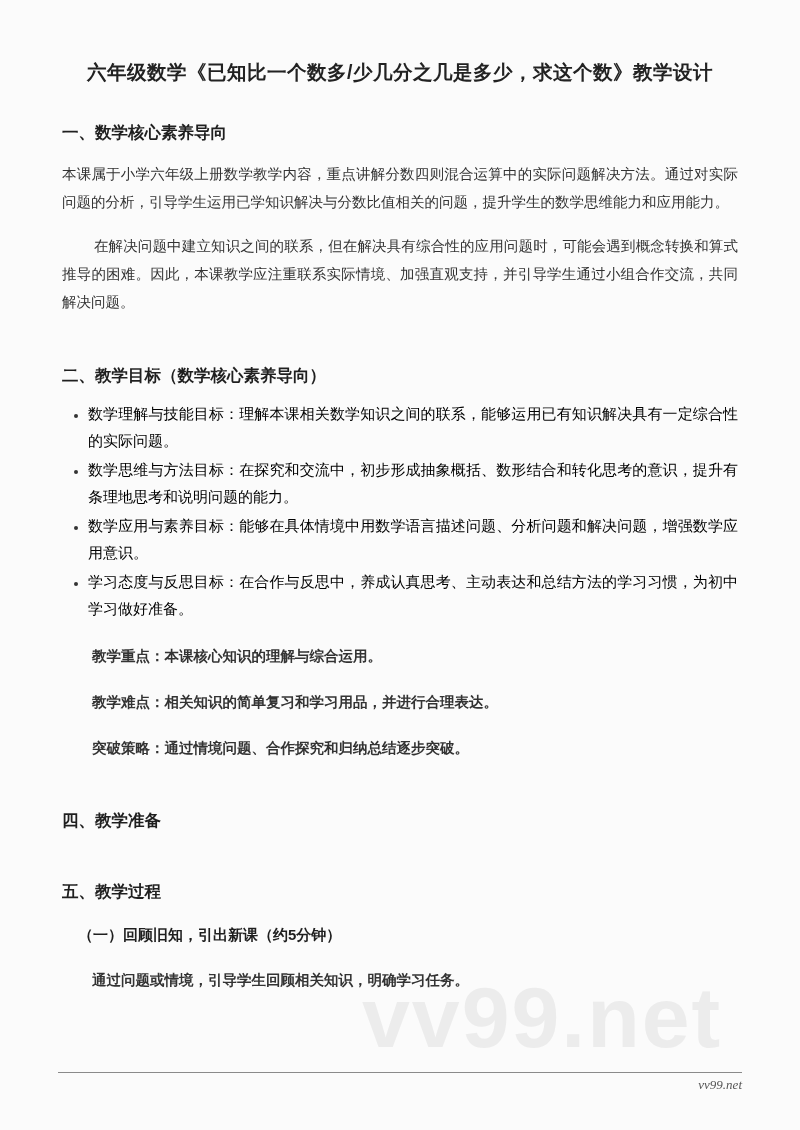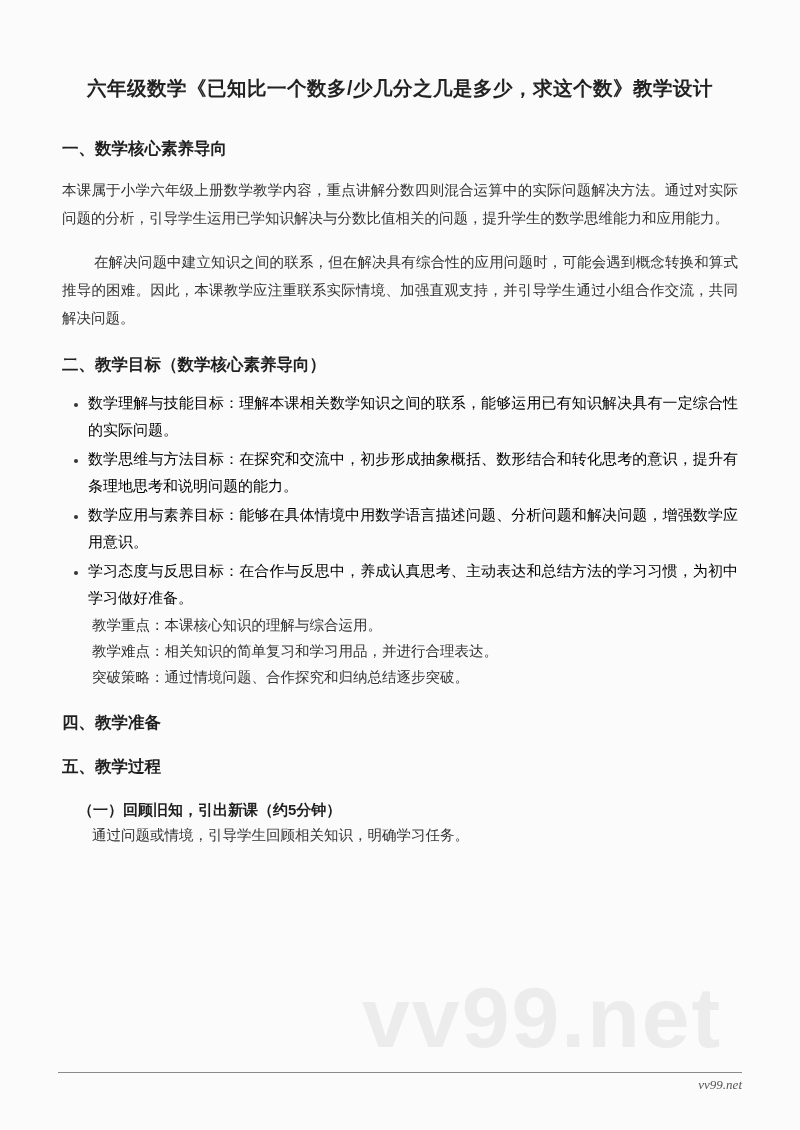--- a/index.html
+++ b/index.html
@@ -12,21 +12,21 @@
     width: 800px;
     height: 1130px;
     background: #fbfbfb;
     overflow: hidden;
     font-family: "Liberation Serif", "DejaVu Serif", serif;
     color: #2f2f2f;
   }
   .content {
     position: relative;
     z-index: 1;
-    padding: 16px 62px;
+    padding: 0 62px;
   }
   .doc-title {
     padding-top: 58px;
     text-align: center;
     font-family: "Liberation Sans", "DejaVu Sans", sans-serif;
     font-weight: bold;
     font-size: 19.5px;
     line-height: 28px;
     color: #222222;
     letter-spacing: 0.5px;
@@ -52,24 +52,25 @@
     font-size: 14.5px;
     line-height: 28px;
     text-align: justify;
     color: #333333;
   }
   .para.indent-first {
     text-indent: 2.2em;
   }
   .para.block-indent {
     margin-left: 30px;
-    margin-top: 0;
+    margin-top: 20px;
     line-height: 26px;
+    font-weight: bold;
   }
-  .sec-gap-lg { margin-top: 20px; }
+  .sec-gap-lg { margin-top: 47px; }
   ul.bullets {
     margin: 14px 0 0 0;
     padding-left: 26px;
     list-style: disc;
   }
   ul.bullets li {
     font-size: 15px;
     line-height: 27px;
     margin-top: 2px;
     text-align: justify;

